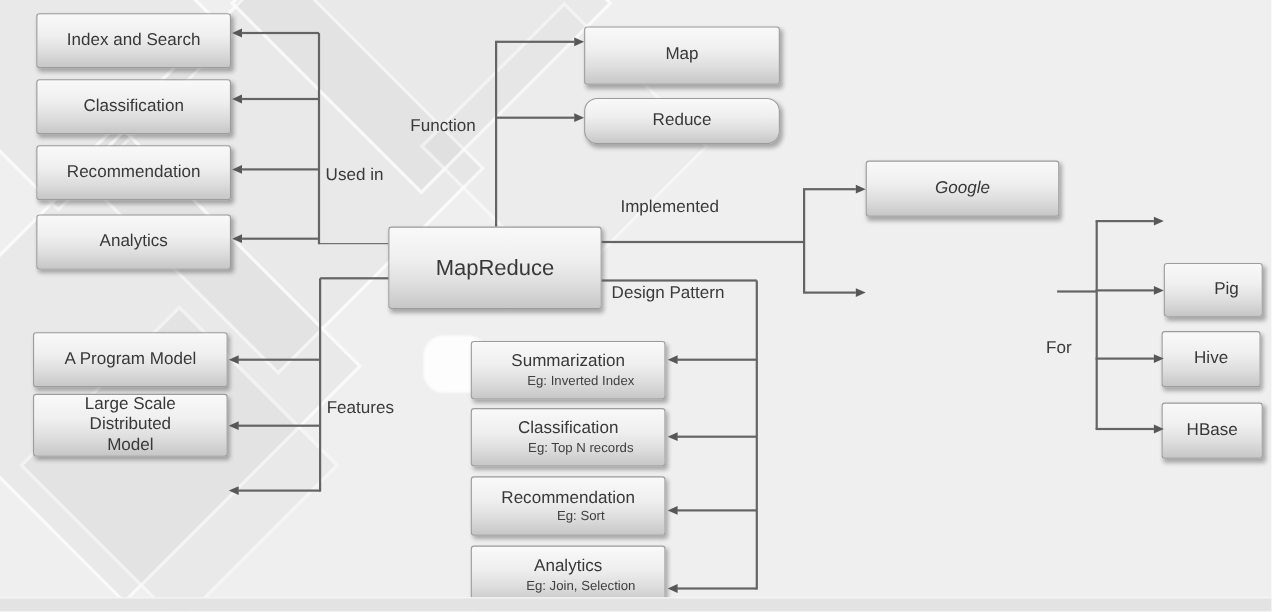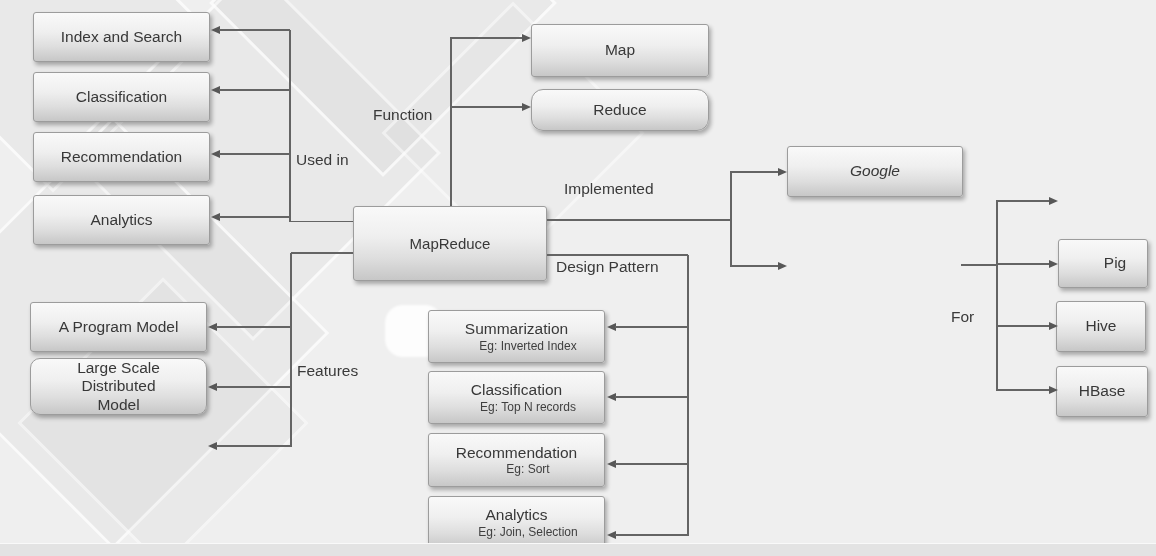--- a/index.html
+++ b/index.html
@@ -18,23 +18,23 @@
   
   .node{
     position:absolute;box-sizing:border-box;
     background:linear-gradient(180deg,#f9f9f9 0%,#efefef 40%,#dedede 70%,#c7c7c7 100%);
     border:1px solid #9c9c9c;border-radius:3px;
     box-shadow:2px 3px 4px rgba(0,0,0,0.30);
     display:flex;flex-direction:column;align-items:center;justify-content:center;
     text-align:center;font-size:15.5px;line-height:1.2;color:#383838;
   }
   .node .eg{font-size:12px;margin-top:0;color:#3f3f3f;padding-left:23px;}
-  .root{font-size:15px;}
+  .root{font-size:20px;}
   .narrow{padding:0 30px;}
-  .pad14{padding:0 28px;border-radius:10px;}
+  .pad14{padding:0 28px;}
 
   
   .hl{position:absolute;height:1.6px;background:#646464;}
   .vl{position:absolute;width:1.6px;background:#646464;}
   .al{position:absolute;width:0;height:0;border-top:4.5px solid transparent;border-bottom:4.5px solid transparent;border-right:9px solid #575757;}
   .ar{position:absolute;width:0;height:0;border-top:4.5px solid transparent;border-bottom:4.5px solid transparent;border-left:9px solid #575757;}
 
   .edge-label{position:absolute;font-size:15.5px;color:#3a3a3a;white-space:nowrap;}
 </style>
 </head>

